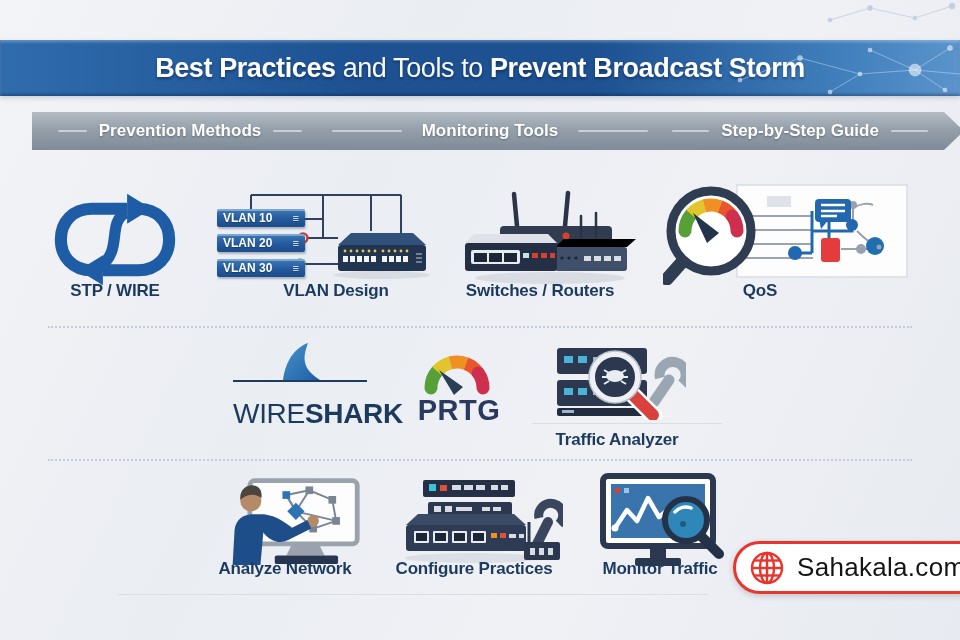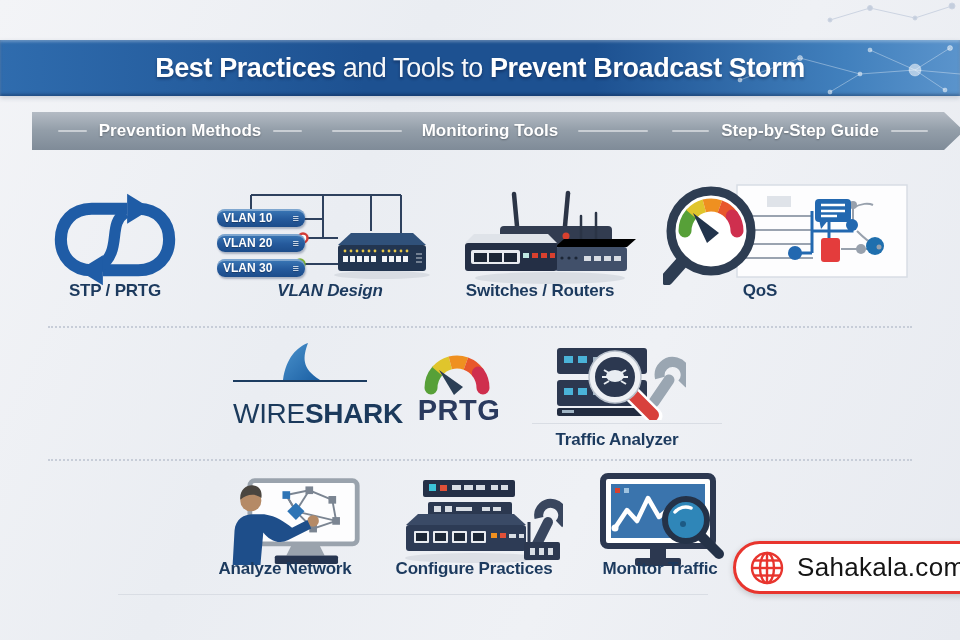--- a/index.html
+++ b/index.html
@@ -26,21 +26,21 @@
     clip-path:polygon(0 0,calc(100% - 20px) 0,100% 50%,calc(100% - 20px) 100%,0 100%,20px 50%);}
   .tab-seg .dash{flex:1;height:2px;background:rgba(255,255,255,.5);margin:0 12px;border-radius:1px;}
   .tab-seg .lbl{white-space:nowrap;}
   
   .row-label{position:absolute;text-align:center;font-size:17px;font-weight:bold;color:#1c3a5e;letter-spacing:-.2px;}
   
   .dotted{position:absolute;left:48px;width:864px;border-top:2px dotted #c7cdd8;}
   .faint{position:absolute;height:1px;background:#d9dde4;}
   
   .vlan-wrap{position:absolute;left:213px;top:183px;width:232px;height:100px;}
-  .vlan-bar{position:absolute;left:4px;width:76px;height:18px;border-radius:8px;
+  .vlan-bar{position:absolute;left:4px;width:76px;height:18px;border-radius:2px;
     background:linear-gradient(180deg,#3c7ab8 0%,#255a9c 55%,#1c4c8a 100%);
     box-shadow:inset 0 2px 0 rgba(255,255,255,.35), 1px 2px 2px rgba(20,40,80,.3);
     display:flex;align-items:center;justify-content:space-between;padding:0 6px;
     color:#fff;font-size:12px;font-weight:bold;text-shadow:0 1px 1px rgba(0,0,0,.3);}
   .vlan-bar .menu-glyph{font-size:11px;font-weight:bold;opacity:.95;}
   
   .ws-wrap{position:absolute;left:233px;top:343px;width:134px;height:64px;text-align:center;}
   .ws-text{font-size:28px;color:#1b3a5c;letter-spacing:-.3px;margin-top:15px;}
   .ws-text .bold{font-weight:bold;}
   
@@ -267,22 +267,22 @@
     <g fill="none" stroke-width="13">
       <path d="M22 48 A26 26 0 0 1 28.1 31.3" stroke="#57a038" stroke-linecap="round"></path>
       <path d="M28.1 31.3 A26 26 0 0 1 41.3 22.9" stroke="#e0c52c"></path>
       <path d="M41.3 22.9 A26 26 0 0 1 56.9 23.6" stroke="#ef9020"></path>
       <path d="M56.9 23.6 A26 26 0 0 1 69.3 33.1" stroke="#e8572b"></path>
       <path d="M69.3 33.1 A26 26 0 0 1 74 48" stroke="#cf2f4e" stroke-linecap="round"></path>
     </g>
     <polygon points="30,30 56,50 44,60" fill="#22344c"></polygon>
   </svg>
 
-  <div class="row-label" style="left:35px;top:281px;width:160px;">STP / PRTG</div>
-  <div class="row-label" style="left:250px;top:281px;width:160px;font-style:italic;">VLAN Design</div>
+  <div class="row-label" style="left:35px;top:281px;width:160px;">STP / WIRE</div>
+  <div class="row-label" style="left:256px;top:281px;width:160px;">VLAN Design</div>
   <div class="row-label" style="left:450px;top:281px;width:180px;">Switches / Routers</div>
   <div class="row-label" style="left:700px;top:281px;width:120px;">QoS</div>
 
   <div class="dotted" style="top:326px;"></div>
 
   <div class="ws-wrap">
     <svg style="width:134px;height:40px;display:block;" viewBox="0 0 134 40">
       <defs>
         <linearGradient id="finGrad" x1="0" y1="0" x2="1" y2="1">
           <stop offset="0" stop-color="#4b93cd"></stop>

